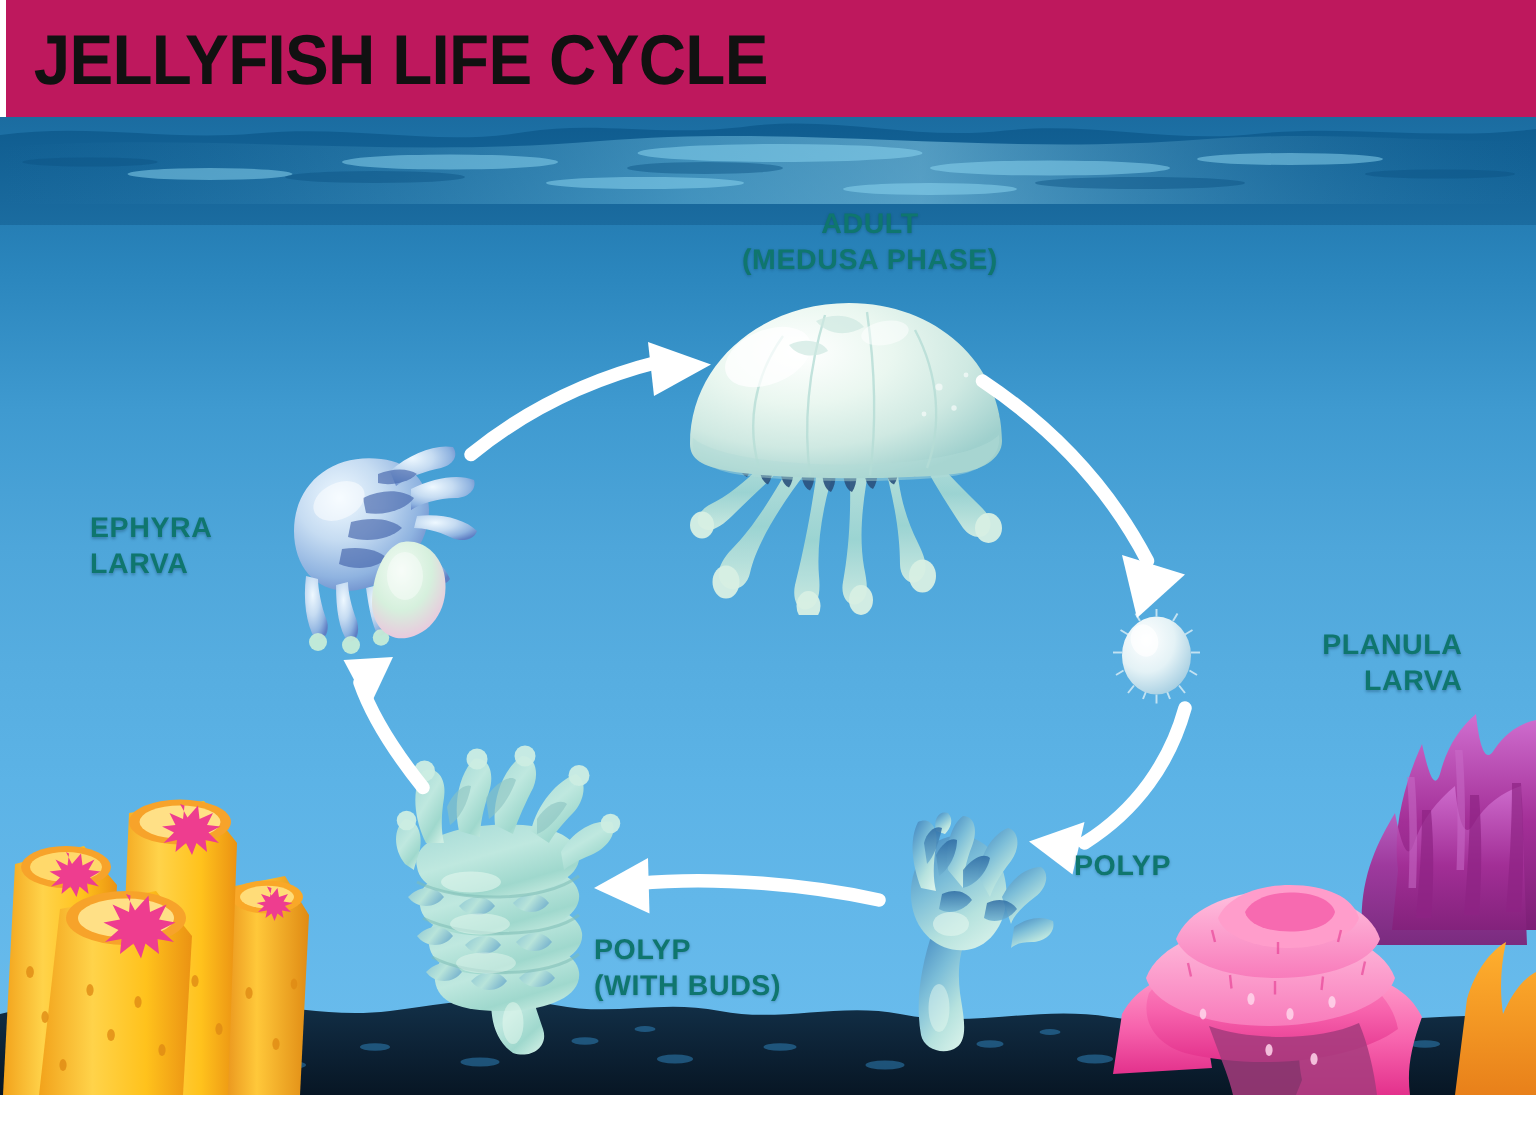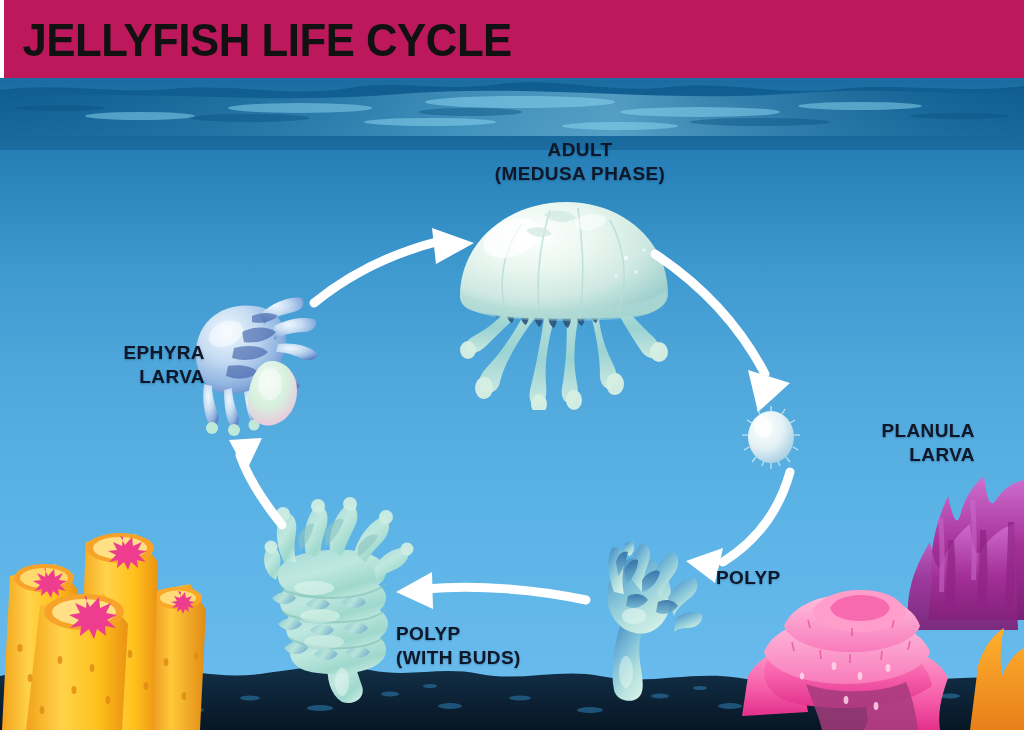--- a/index.html
+++ b/index.html
@@ -41,28 +41,28 @@
   .floor { position: absolute; left: 0; bottom: 0; width: 1024px; height: 80px; z-index: 12; }
 
   
   .bottom-strip {
     position: absolute; left: 0; top: 730px; width: 1024px; height: 17px;
     background: #ffffff; z-index: 45;
   }
 
   
   .label {
-    position: absolute; z-index: 30; color: #0f172a;
+    position: absolute; z-index: 30; color: #0f766e;
     font-weight: bold; font-size: 19px; line-height: 1.28;
     letter-spacing: 0.4px;
     text-shadow: 0 1px 2px rgba(10,50,80,0.33);
     white-space: pre-line; pointer-events: none;
   }
   #label-adult  { left: 452px; top: 138px; width: 256px; text-align: center; }
-  #label-ephyra { left: 60px;  top: 341px; width: 145px; text-align: right; }
+  #label-ephyra { left: 60px;  top: 341px; width: 145px; }
   #label-planula{ left: 805px; top: 419px; width: 170px; text-align: right; }
   #label-polyp  { left: 716px; top: 566px; width: 140px; text-align: left; }
   #label-buds   { left: 396px; top: 622px; width: 190px; text-align: left; }
 
   
   .art { position: absolute; z-index: 20; }
   .arrows { position: absolute; left:0; top:0; width:1024px; height:747px; z-index: 25; pointer-events:none;}
   #coral-left  { left: 0px;   top: 528px; width: 240px;  height: 202px; z-index: 22;}
   #coral-right { left: 742px; top: 470px; width: 282px;  height: 260px; z-index: 22;}
   #adult-jelly { left: 440px; top: 180px; width: 250px;  height: 230px; }

